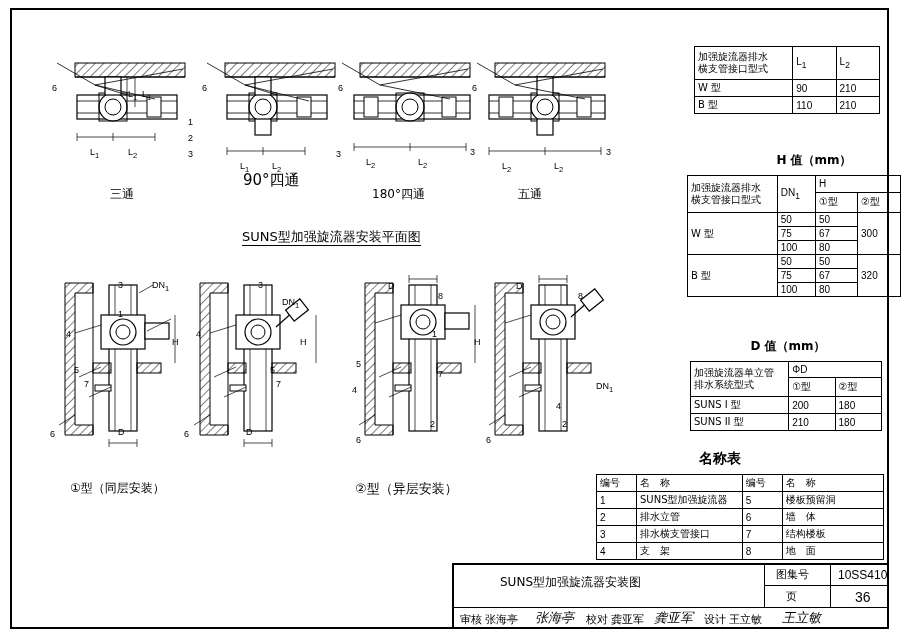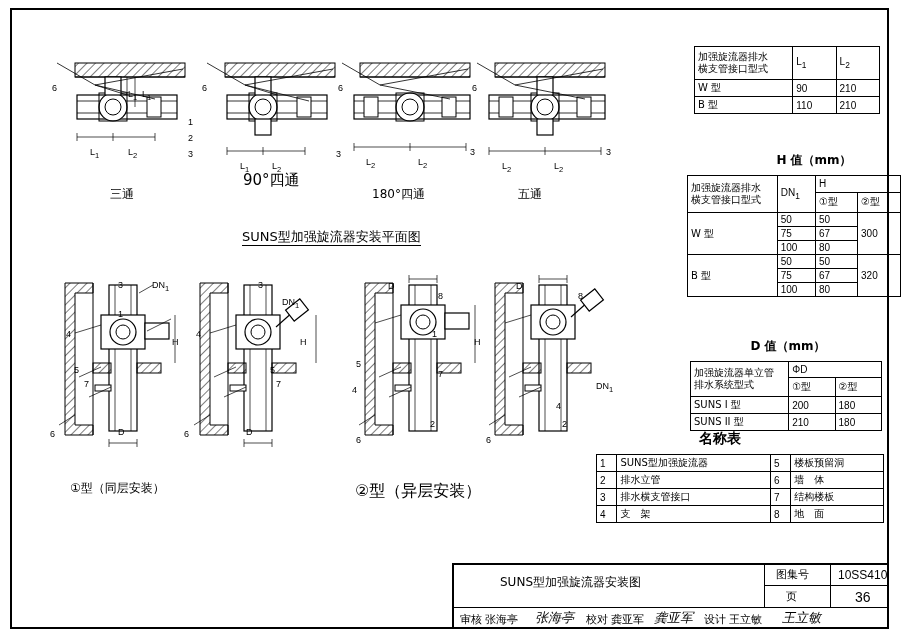--- a/index.html
+++ b/index.html
@@ -294,21 +294,21 @@
   <div class="lbl num" style="left:474px;top:338px;">H</div>
 
   <div class="lbl num" style="left:516px;top:282px;">D</div>
   <div class="lbl num" style="left:578px;top:292px;">8</div>
   <div class="lbl num" style="left:596px;top:382px;">DN<sub>1</sub></div>
   <div class="lbl num" style="left:562px;top:420px;">2</div>
   <div class="lbl num" style="left:486px;top:436px;">6</div>
   <div class="lbl num" style="left:556px;top:402px;">4</div>
 
   <div class="lbl cn" style="left:70px;top:482px;font-size:12px;">①型（同层安装）</div>
-  <div class="lbl cn" style="left:355px;top:482px;font-size:16px;">②型（异层安装）</div>
+  <div class="lbl cn" style="left:355px;top:482px;font-size:13px;">②型（异层安装）</div>
 
 
   <div style="position:absolute;left:694px;top:40px;width:190px;">
     <table class="t" style="margin-top:6px;width:186px;">
       <tbody>
           <tr>
         <td rowspan="1" style="width:106px;height:30px;line-height:1.25;">
           <div class="cn">加强旋流器排水</div>
               <div class="cn">横支管接口型式</div>
         </td>
@@ -399,24 +399,30 @@
       </tr>
       <tr>
         <td class="cn">SUNS II 型</td>
         <td>210</td>
         <td>180</td>
       </tr>
     </tbody>
       </table>
   </div>
 
-  <div style="position:absolute;left:596px;top:430px;width:248px;">
+  <div style="position:absolute;left:596px;top:450px;width:248px;">
     <div class="tbl-title cn" style="font-size:14px;">名称表</div>
     <table class="t" style="margin-top:6px;width:288px;">
       <tbody>
+          <tr>
+        <td class="cn" style="width:36px;">编号</td>
+        <td class="cn" style="width:108px;">名　称</td>
+        <td class="cn" style="width:36px;">编号</td>
+        <td class="cn" style="width:104px;">名　称</td>
+      </tr>
       <tr>
         <td>1</td>
         <td class="cn">SUNS型加强旋流器</td>
         <td>5</td>
         <td class="cn">楼板预留洞</td>
       </tr>
       <tr>
         <td>2</td>
         <td class="cn">排水立管</td>
         <td>6</td>

